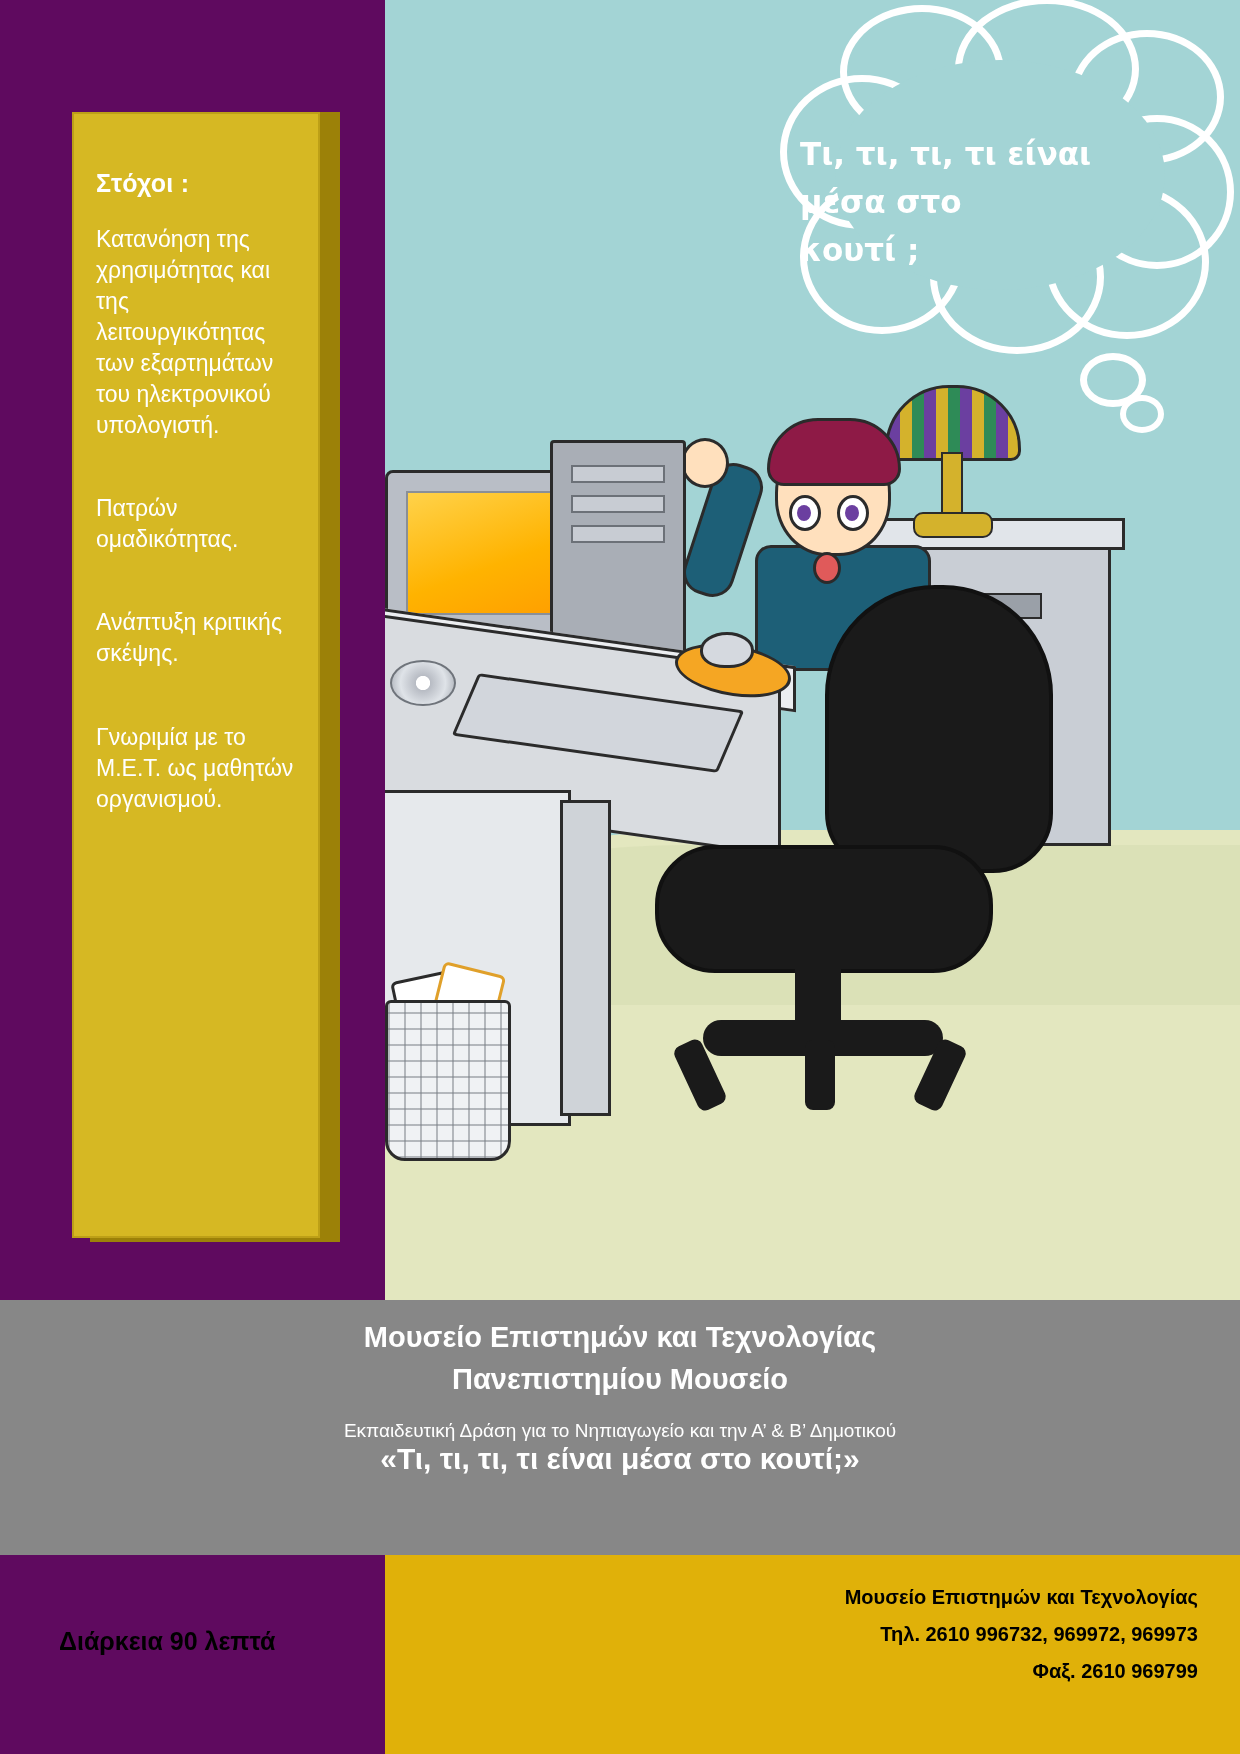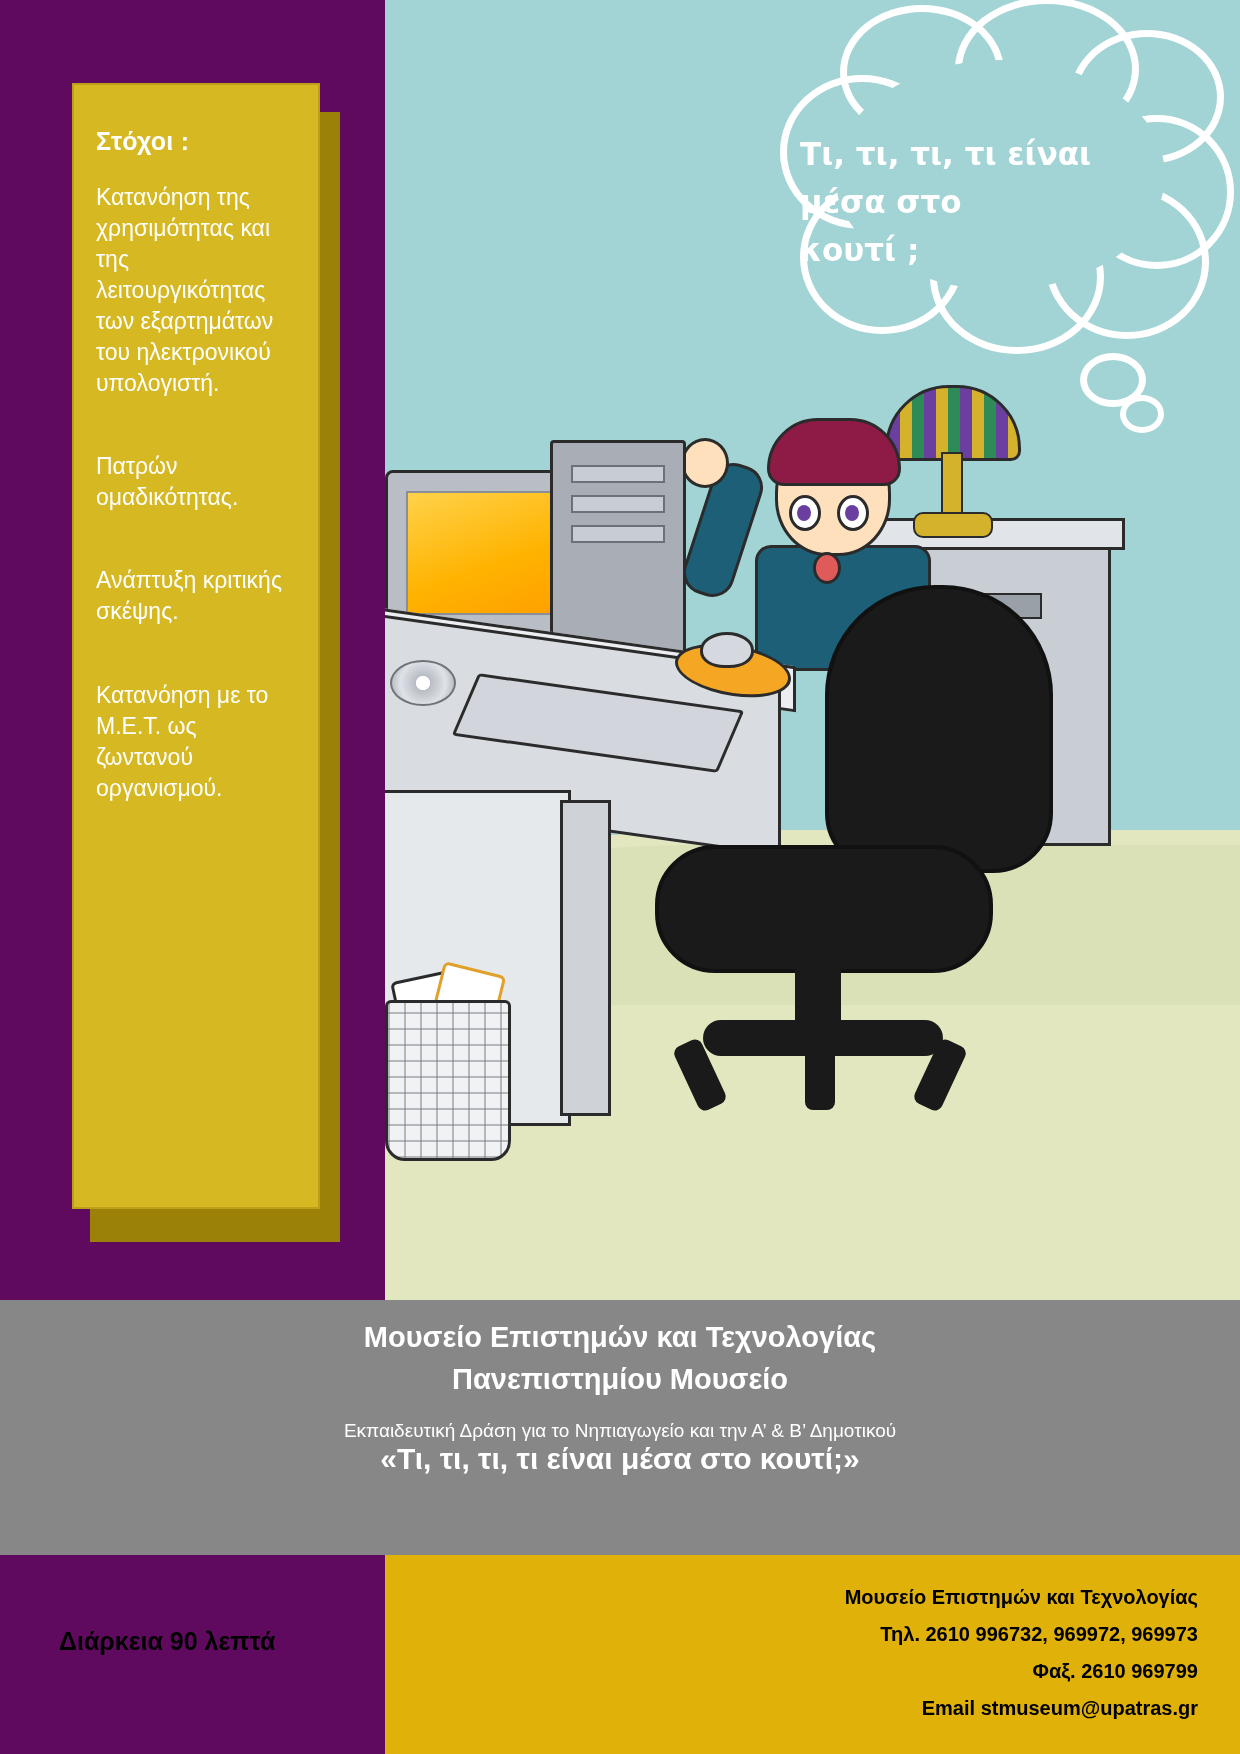--- a/index.html
+++ b/index.html
@@ -75,27 +75,27 @@
   
   .goals-shadow {
     position: absolute;
     left: 90px; top: 112px;
     width: 250px;
     height: 1130px;
     background: #9c8108;
   }
   .goals-box {
     position: absolute;
-    left: 72px; top: 83px;
+    left: 72px; top: 112px;
     width: 248px;
     height: 1126px;
     background: #d6b823;
     border: 2px solid #bda017;
     box-sizing: border-box;
-    padding: 42px 20px 20px 22px;
+    padding: 55px 20px 20px 22px;
     color: #ffffff;
   }
   .goals-title {
     font-size: 25px;
     font-weight: bold;
     margin-bottom: 26px;
     letter-spacing: .3px;
   }
   .goal-item {
     font-size: 23px;
@@ -607,38 +607,37 @@
       <div class="paper" style="left:52px; top:968px; width:58px; height:46px; transform:rotate(14deg); border-radius:6px; border-color:#e0a02a;"></div>
       <div class="bin"></div>
     </div>
 
     <div class="goals-shadow"></div>
     <div class="goals-box">
       <div class="goals-title">Στόχοι :</div>
       <div class="goal-item">Κατανόηση  της χρησιμότητας και της λειτουργικότητας των εξαρτημάτων του ηλεκτρονικού υπολογιστή.</div>
       <div class="goal-item">Πατρών ομαδικότητας.</div>
       <div class="goal-item">Ανάπτυξη κριτικής σκέψης.</div>
-      <div class="goal-item">Κατανόηση με το Μ.Ε.Τ. ως ζωντανού οργανισμού.</div>
+      <div class="goal-item">Γνωριμία με το Μ.Ε.Τ. ως μαθητών οργανισμού.</div>
     </div>
   </div>
 
   <div class="grey-band">
     <div class="band-title">
       <div>Μουσείο Επιστημών και Τεχνολογίας</div>
       <div>Πανεπιστημίου Μουσείο</div>
     </div>
     <div class="band-sub">Εκπαιδευτική Δράση για το Νηπιαγωγείο και την Α’ &amp; Β’ Δημοτικού</div>
     <div class="band-quote">«Τι, τι, τι, τι είναι μέσα στο κουτί;»</div>
   </div>
 
   <div class="bottom-band">
     <div class="bottom-purple"></div>
     <div class="bottom-gold"></div>
     <div class="duration">Διάρκεια  90 λεπτά</div>
     <div class="contact">
       <div>Μουσείο Επιστημών και Τεχνολογίας</div>
       <div>Τηλ. 2610 996732, 969972, 969973</div>
       <div>Φαξ. 2610 969799</div>
-      <div>Email stmuseum@upatras.gr</div>
     </div>
   </div>
 
 </div>
 
 </body></html>

